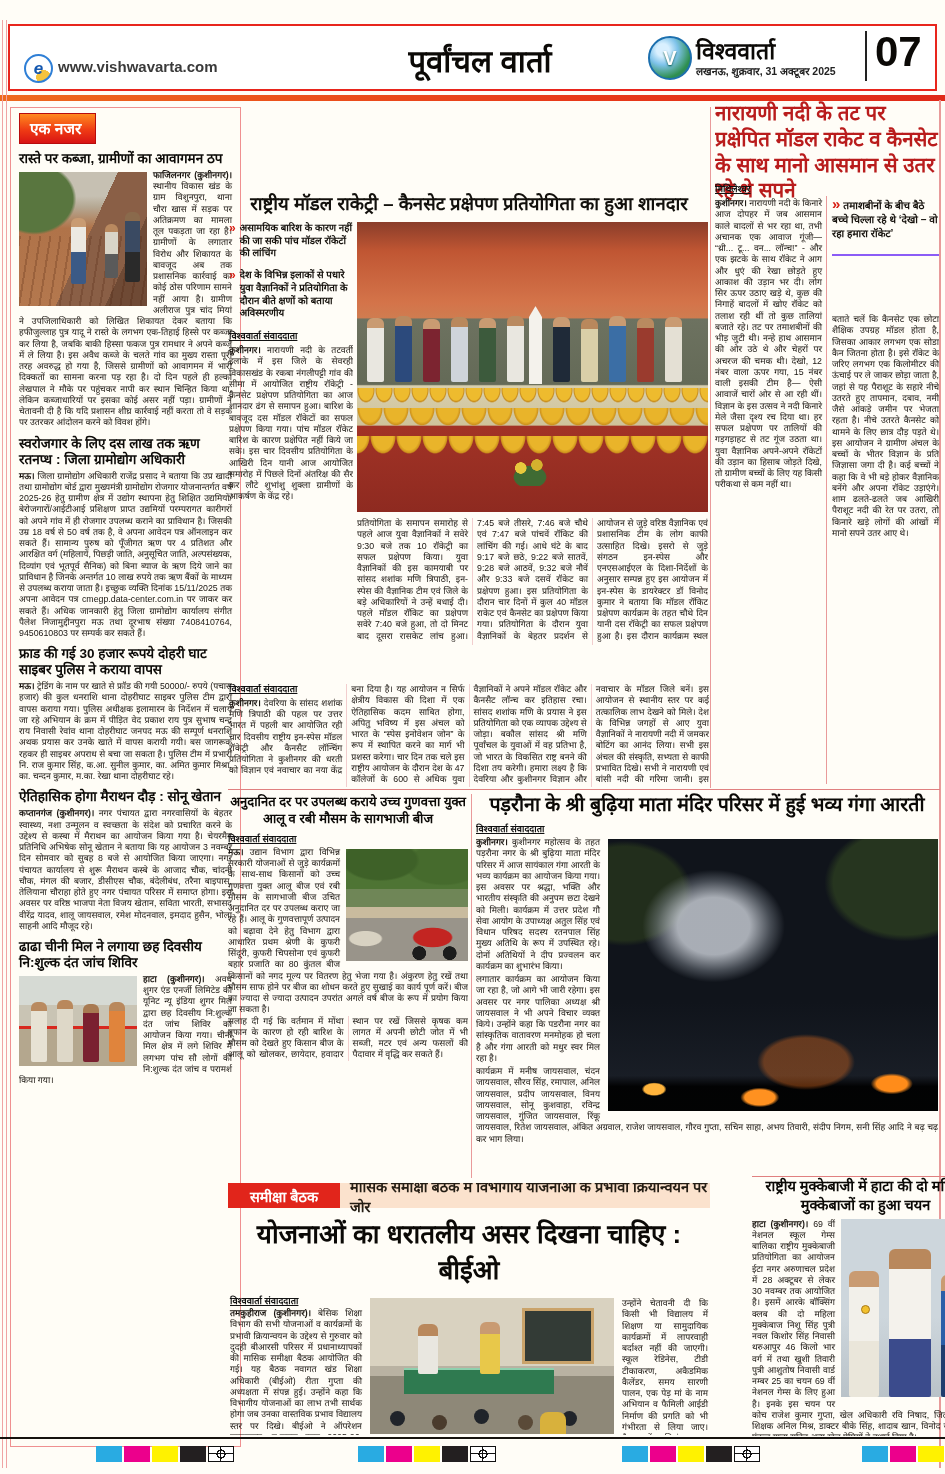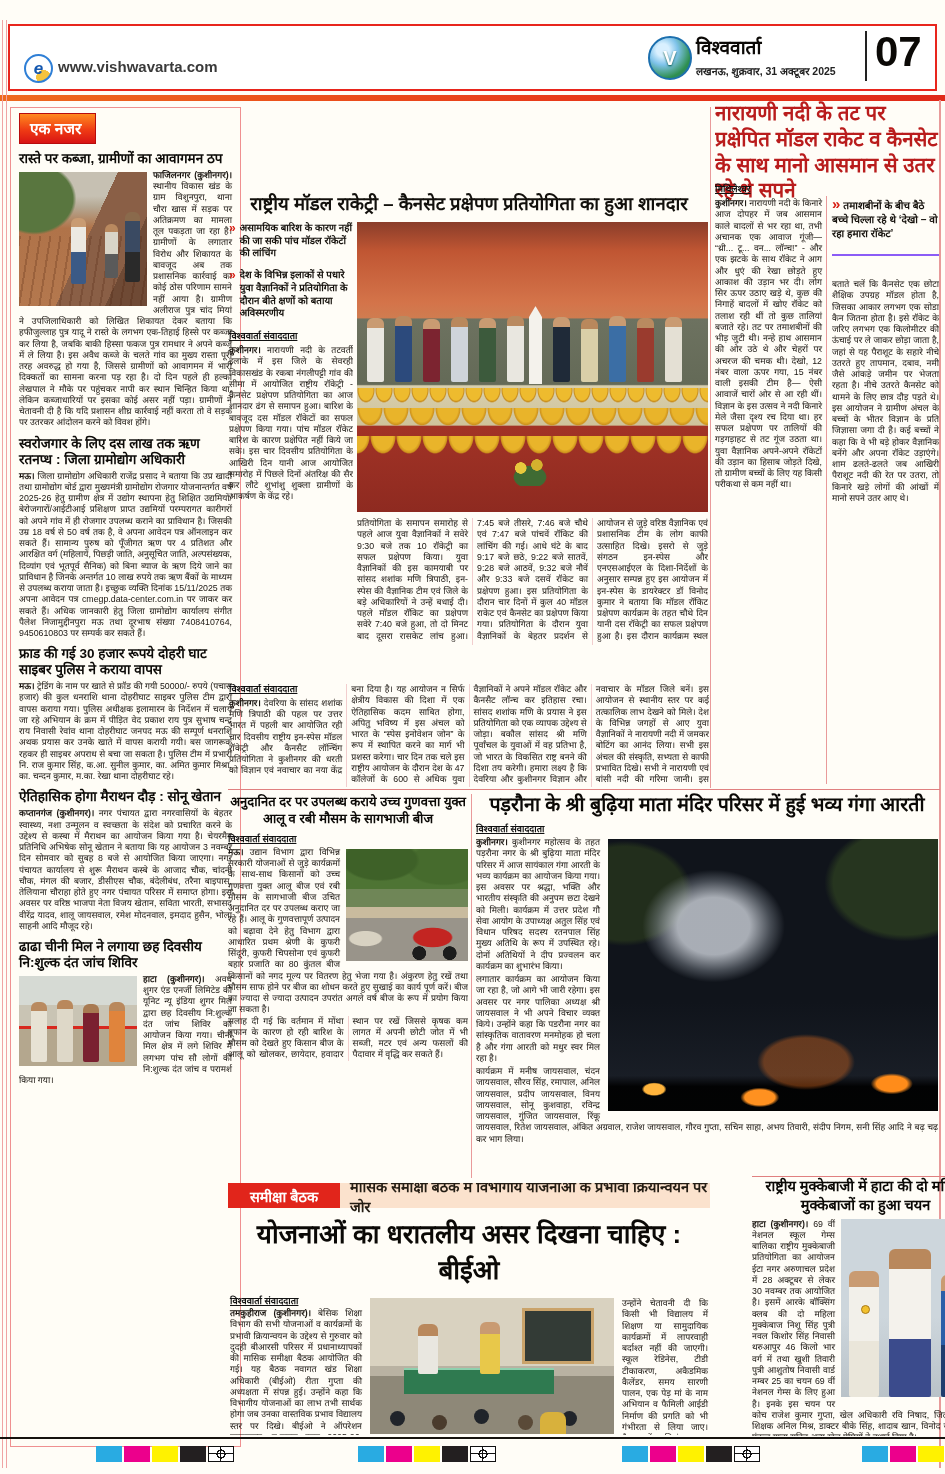--- a/index.html
+++ b/index.html
@@ -91,24 +91,25 @@
        linear-gradient(#111 0 0) center/1.4px 100% no-repeat,#fff;}
 </style>
 </head>
 <body>
 
 <div class="page">
 
   <div class="abs mast" style="left:8px;top:24px;width:925px;height:63px;">
     <span class="abs eicon" style="left:14px;top:28px;">e</span>
     <span class="abs" style="left:48px;top:32px;font-weight:800;font-size:15px;color:#3a3a3a;">www.vishwavarta.com</span>
+    <h1 class="abs" style="left:250px;top:13px;width:440px;text-align:center;font-size:31px;font-weight:900;color:#0b0906;">पूर्वांचल वार्ता</h1>
     <span class="abs globe" style="left:638px;top:10px;">
         <span>V</span>
       </span>
-    <span class="abs" style="left:686px;top:8px;font-size:19px;font-weight:900;color:#0b0906;">विश्ववार्ता</span>
+    <span class="abs" style="left:686px;top:8px;font-size:23px;font-weight:900;color:#0b0906;">विश्ववार्ता</span>
     <span class="abs" style="left:686px;top:38px;font-size:10.5px;font-weight:700;color:#222;">लखनऊ,  शुक्रवार, 31 अक्टूबर 2025</span>
     <span class="abs" style="left:855px;top:5px;width:2px;height:50px;background:#222;"></span>
     <span class="abs" style="left:865px;top:2px;font-size:42px;font-weight:900;color:#0b0906;">07</span>
   </div>
   <div class="abs" style="left:0;top:95px;width:945px;height:6px;background:linear-gradient(90deg,#ef6a1e,#e83a1a 60%,#e02918);"></div>
 
   <div class="abs" style="left:2px;top:20px;width:3px;height:1448px;border-left:1px solid #f0a4a4;border-right:1px solid #f0a4a4;"></div>
   <div class="abs" style="left:939px;top:100px;width:2px;height:1368px;background:#e89a9a;"></div>
 
   <div class="abs panel" style="left:10px;top:107px;width:213px;height:1328px;">
@@ -198,21 +199,21 @@
   <div class="abs" style="left:715px;top:100px;width:224px;height:686px;overflow:hidden;">
     <h2 class="nar-h">नारायणी नदी के तट पर प्रक्षेपित मॉडल राकेट व कैनसेट के साथ मानो आसमान से उतर रहे थे सपने</h2>
     <p class="byline abs" style="left:0;top:82px;">मिथिलेश्वर</p>
     <div class="abs body j" style="left:0;top:98px;width:107px;height:586px;">
       <p><b class="dl">कुशीनगर।</b><span> नारायणी नदी के किनारे आज दोपहर में जब आसमान काले बादलों से भर रहा था, तभी अचानक एक आवाज गूंजी— “थ्री... टू... वन... लॉन्च!” - और एक झटके के साथ रॉकेट ने आग और धुएं की रेखा छोड़ते हुए आकाश की उड़ान भर दी। लोग सिर ऊपर उठाए खड़े थे, कुछ की निगाहें बादलों में खोए रॉकेट को तलाश रही थीं तो कुछ तालियां बजाते रहे। तट पर तमाशबीनों की भीड़ जुटी थी। नन्हे हाथ आसमान की ओर उठे थे और चेहरों पर अचरज की चमक थी। देखो, 12 नंबर वाला ऊपर गया, 15 नंबर वाली इसकी टीम है— ऐसी आवाजें चारों ओर से आ रही थीं। विज्ञान के इस उत्सव ने नदी किनारे मेले जैसा दृश्य रच दिया था। हर सफल प्रक्षेपण पर तालियों की गड़गड़ाहट से तट गूंज उठता था। युवा वैज्ञानिक अपने-अपने रॉकेटों की उड़ान का हिसाब जोड़ते दिखे, तो ग्रामीण बच्चों के लिए यह किसी परीकथा से कम नहीं था।</span></p>
     </div>
     <div class="abs vrule" style="left:111px;top:96px;height:588px;"></div>
     <div class="abs quote" style="left:117px;top:96px;width:107px;">
       <span class="bmark" style="font-size:15px;margin-right:3px;">»</span><span>तमाशबीनों के बीच बैठे बच्चे चिल्ला रहे थे ‘देखो – वो रहा हमारा रॉकेट’</span>
     </div>
-    <div class="abs body j" style="left:117px;top:179px;width:107px;height:488px;">
+    <div class="abs body j" style="left:117px;top:214px;width:107px;height:488px;">
       <p>बताते चलें कि कैनसेट एक छोटा शैक्षिक उपग्रह मॉडल होता है, जिसका आकार लगभग एक सोडा कैन जितना होता है। इसे रॉकेट के जरिए लगभग एक किलोमीटर की ऊंचाई पर ले जाकर छोड़ा जाता है, जहां से यह पैराशूट के सहारे नीचे उतरते हुए तापमान, दबाव, नमी जैसे आंकड़े जमीन पर भेजता रहता है। नीचे उतरते कैनसेट को थामने के लिए छात्र दौड़ पड़ते थे। इस आयोजन ने ग्रामीण अंचल के बच्चों के भीतर विज्ञान के प्रति जिज्ञासा जगा दी है। कई बच्चों ने कहा कि वे भी बड़े होकर वैज्ञानिक बनेंगे और अपना रॉकेट उड़ाएंगे। शाम ढलते-ढलते जब आखिरी पैराशूट नदी की रेत पर उतरा, तो किनारे खड़े लोगों की आंखों में मानो सपने उतर आए थे।</p>
     </div>
   </div>
 
   <div class="abs" style="left:228px;top:794px;width:240px;height:384px;overflow:hidden;">
     <h2 class="mid-h">अनुदानित दर पर उपलब्ध कराये उच्च गुणवत्ता युक्त आलू व रबी मौसम के सागभाजी बीज</h2>
     <p class="byline" style="margin:4px 0 2px;">विश्ववार्ता संवाददाता</p>
     <div class="photo ph-potato" style="width:122px;height:112px;float:right;margin:2px 0 4px 6px;"></div>
     <p class="body j"><b class="dl">मऊ।</b><span> उद्यान विभाग द्वारा विभिन्न सरकारी योजनाओं से जुड़े कार्यक्रमों के साथ-साथ किसानों को उच्च गुणवत्ता युक्त आलू बीज एवं रबी मौसम के सागभाजी बीज उचित अनुदानित दर पर उपलब्ध कराए जा रहे हैं। आलू के गुणवत्तापूर्ण उत्पादन को बढ़ावा देने हेतु विभाग द्वारा आधारित प्रथम श्रेणी के कुफरी सिंदूरी, कुफरी चिपसोना एवं कुफरी बहार प्रजाति का 80 कुंतल बीज किसानों को नगद मूल्य पर वितरण हेतु भेजा गया है। अंकुरण हेतु रखें तथा मौसम साफ होने पर बीज का शोधन करते हुए सुखाई का कार्य पूर्ण करें। बीज का ज्यादा से ज्यादा उत्पादन उपरांत अगले वर्ष बीज के रूप में प्रयोग किया जा सकता है।</span></p>
     <p class="body j cols2" style="margin-top:0;">सलाह दी गई कि वर्तमान में मोंथा तूफान के कारण हो रही बारिश के मौसम को देखते हुए किसान बीज के आलू को खोलकर, छायेदार, हवादार स्थान पर रखें जिससे कृषक कम लागत में अपनी छोटी जोत में भी सब्जी, मटर एवं अन्य फसलों की पैदावार में वृद्धि कर सकते हैं।</p>

